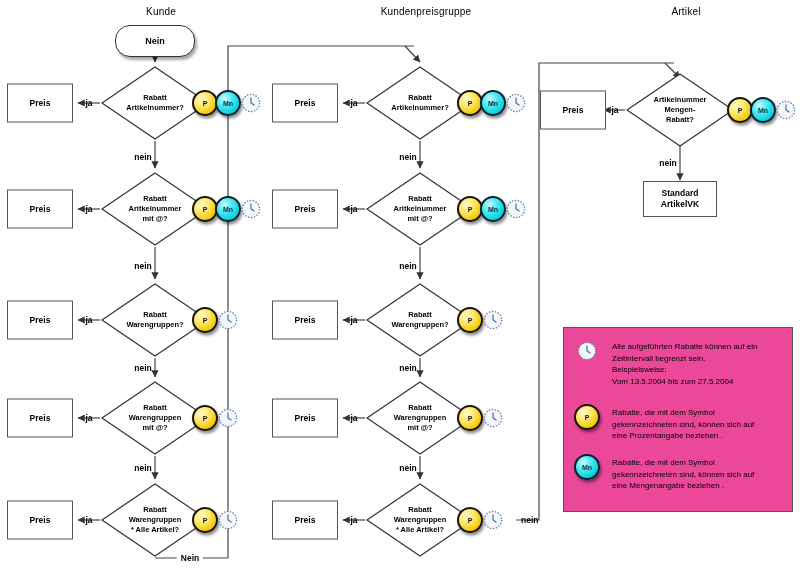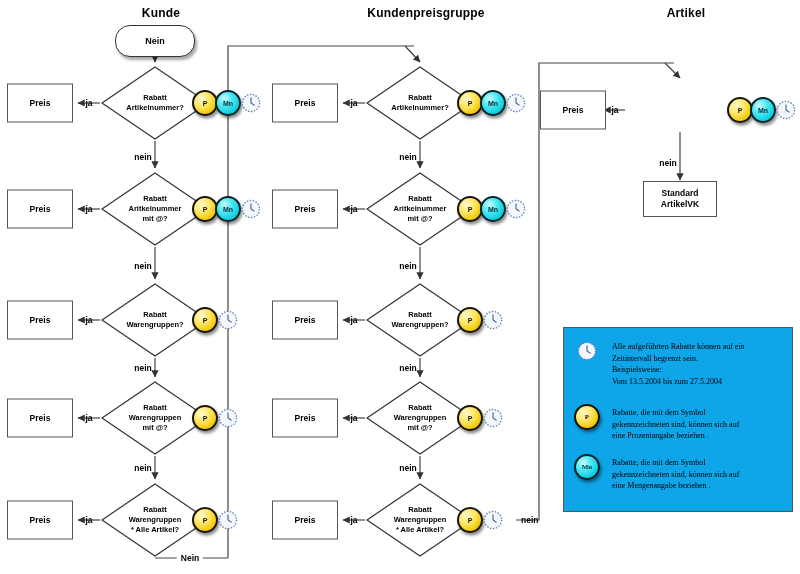--- a/index.html
+++ b/index.html
@@ -1,21 +1,21 @@
 <!DOCTYPE html>
 <html><head>
 <meta charset="utf-8">
 <style>
   html,body{margin:0;padding:0;background:#ffffff;}
   body{width:800px;height:574px;position:relative;overflow:hidden;
        font-family:"Liberation Sans","DejaVu Sans",sans-serif;color:#000;}
   #canvas{position:absolute;left:0;top:0;width:800px;height:574px;}
   .svg-layer{position:absolute;left:0;top:0;width:800px;height:574px;}
 
-  .lane-title{position:absolute;font-size:12px;font-weight:bold;letter-spacing:.2px;
+  .lane-title{position:absolute;font-size:10px;font-weight:normal;letter-spacing:.2px;
               text-align:center;white-space:nowrap;transform:translateX(-50%);padding-left:12px;}
 
   
   .terminator{position:absolute;transform:translate(-50%,-50%);
               width:78px;height:30px;border:1.2px solid #333;border-radius:15px;
               background:#fff;display:flex;align-items:center;justify-content:center;
               font-size:9px;font-weight:bold;
               box-shadow:2px 3px 3px rgba(0,0,0,.35);}
 
   
@@ -46,21 +46,21 @@
          box-shadow:1.5px 2.5px 3px rgba(0,0,0,.45);}
   .badge.p{border:2px solid #18140a;
            background:radial-gradient(circle at 34% 30%,#fffbd0 0%,#ffe766 38%,#f2c90d 72%,#d6a800 100%);}
   .badge.mn{border:2px solid #06222a;color:#05323c;
            background:radial-gradient(circle at 34% 30%,#c9fbff 0%,#4fe8f2 35%,#0fd2e0 70%,#01aec0 100%);}
 
   
   .clock{position:absolute;transform:translate(-50%,-50%);width:20px;height:20px;}
 
   
-  .legend{position:absolute;border:1.2px solid #555;background:#0ea5e9;font-family:Liberation Serif, serif;}
+  .legend{position:absolute;border:1.2px solid #555;background:#ec4899;}
   .legend-row{position:absolute;display:flex;align-items:flex-start;}
   .legend-ico{position:relative;width:24px;height:24px;flex:0 0 24px;}
   .legend-ico .badge,.legend-ico .clock{left:11px;top:11px;}
   .legend-txt{font-size:8px;line-height:1.45;margin-left:12px;white-space:pre-line;
               padding-top:1px;}
 </style>
 </head>
 <body>
 
 <div id="canvas">
@@ -293,20 +293,26 @@
     <svg viewBox="0 0 20 20">
         <circle cx="10" cy="10" r="8.6" fill="#f4f8fd" stroke="#5b7fb5" stroke-width="1.3" stroke-dasharray="1.5 1.5"></circle>
         <line x1="10" y1="10" x2="10" y2="4.4" stroke="#3d5c8c" stroke-width="1.1"></line>
         <line x1="10" y1="10" x2="13.6" y2="12.4" stroke="#3d5c8c" stroke-width="1.1"></line>
       </svg>
   </div>
   <div class="elabel" style="left:521px;top:520px;transform:translate(0,-50%);">nein</div>
 
   <div class="rect preis" style="left:573px;top:110px;">Preis</div>
   <div class="elabel" style="left:615px;top:110px;">ja</div>
+  <div class="diamond" style="left:680px;top:110px;">
+    <svg class="dshape" viewBox="0 0 110 76">
+        <polygon points="55,2 108,38 55,74 2,38" fill="#fff" stroke="#333" stroke-width="1.2"></polygon>
+      </svg>
+    <div class="dtext">Artikelnummer<br>Mengen-<br>Rabatt?</div>
+  </div>
   <div class="badge p" style="left:740px;top:110px;">P</div>
   <div class="badge mn" style="left:763px;top:110px;">Mn</div>
   <div class="clock" style="left:786px;top:110px;">
     <svg viewBox="0 0 20 20">
         <circle cx="10" cy="10" r="8.6" fill="#f4f8fd" stroke="#5b7fb5" stroke-width="1.3" stroke-dasharray="1.5 1.5"></circle>
         <line x1="10" y1="10" x2="10" y2="4.4" stroke="#3d5c8c" stroke-width="1.1"></line>
         <line x1="10" y1="10" x2="13.6" y2="12.4" stroke="#3d5c8c" stroke-width="1.1"></line>
       </svg>
   </div>
   <div class="elabel" style="left:668px;top:163px;">nein</div>

